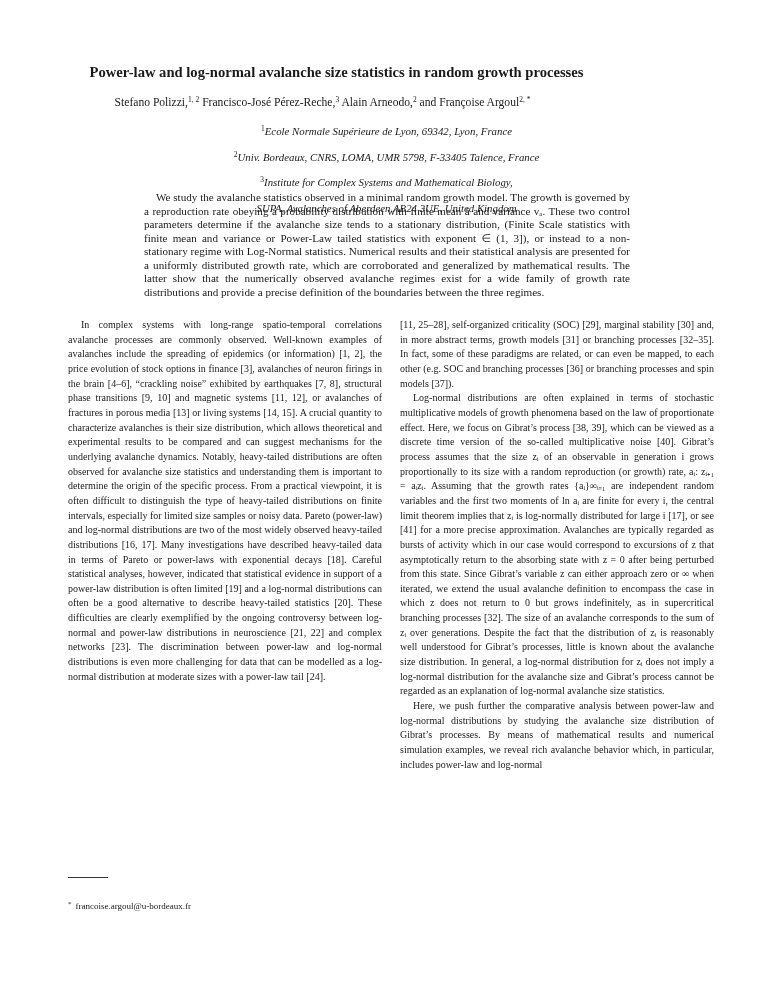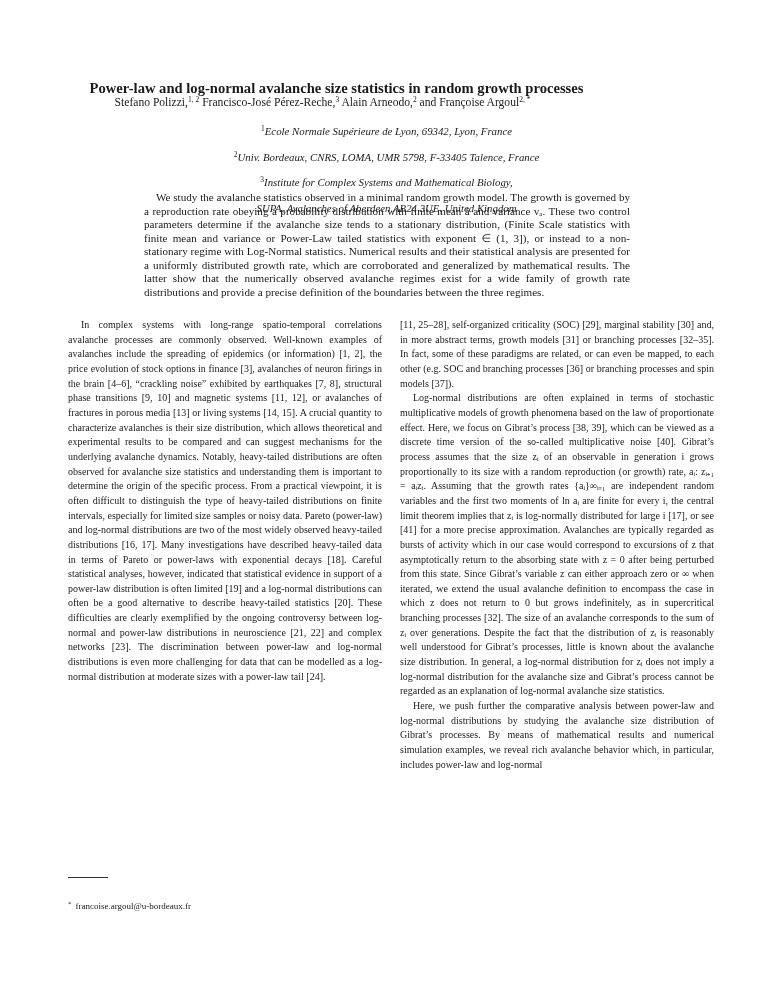--- a/index.html
+++ b/index.html
@@ -5,21 +5,20 @@
   html, body { margin: 0; padding: 0; background: #ffffff; }
   body {
     width: 773px; height: 1000px; position: relative; overflow: hidden;
     font-family: "DejaVu Serif", "Liberation Serif", serif;
     color: #1a1a1a;
   }
   .title {
     position: absolute; left: 0; width: 673px; top: 64px;
     text-align: center; font-size: 14.6px; font-weight: bold;
     font-family: "Liberation Serif", serif;
-    margin-top: 16px;
   }
   .authors {
     position: absolute; left: 0; width: 645px; top: 96px;
     text-align: center; font-size: 11.6px;
     font-family: "Liberation Serif", serif;
   }
   .affil {
     position: absolute; left: 0; width: 773px; top: 113px;
     text-align: center; font-size: 10.8px; font-style: italic; line-height: 13.5px;
     font-family: "Liberation Serif", serif;

